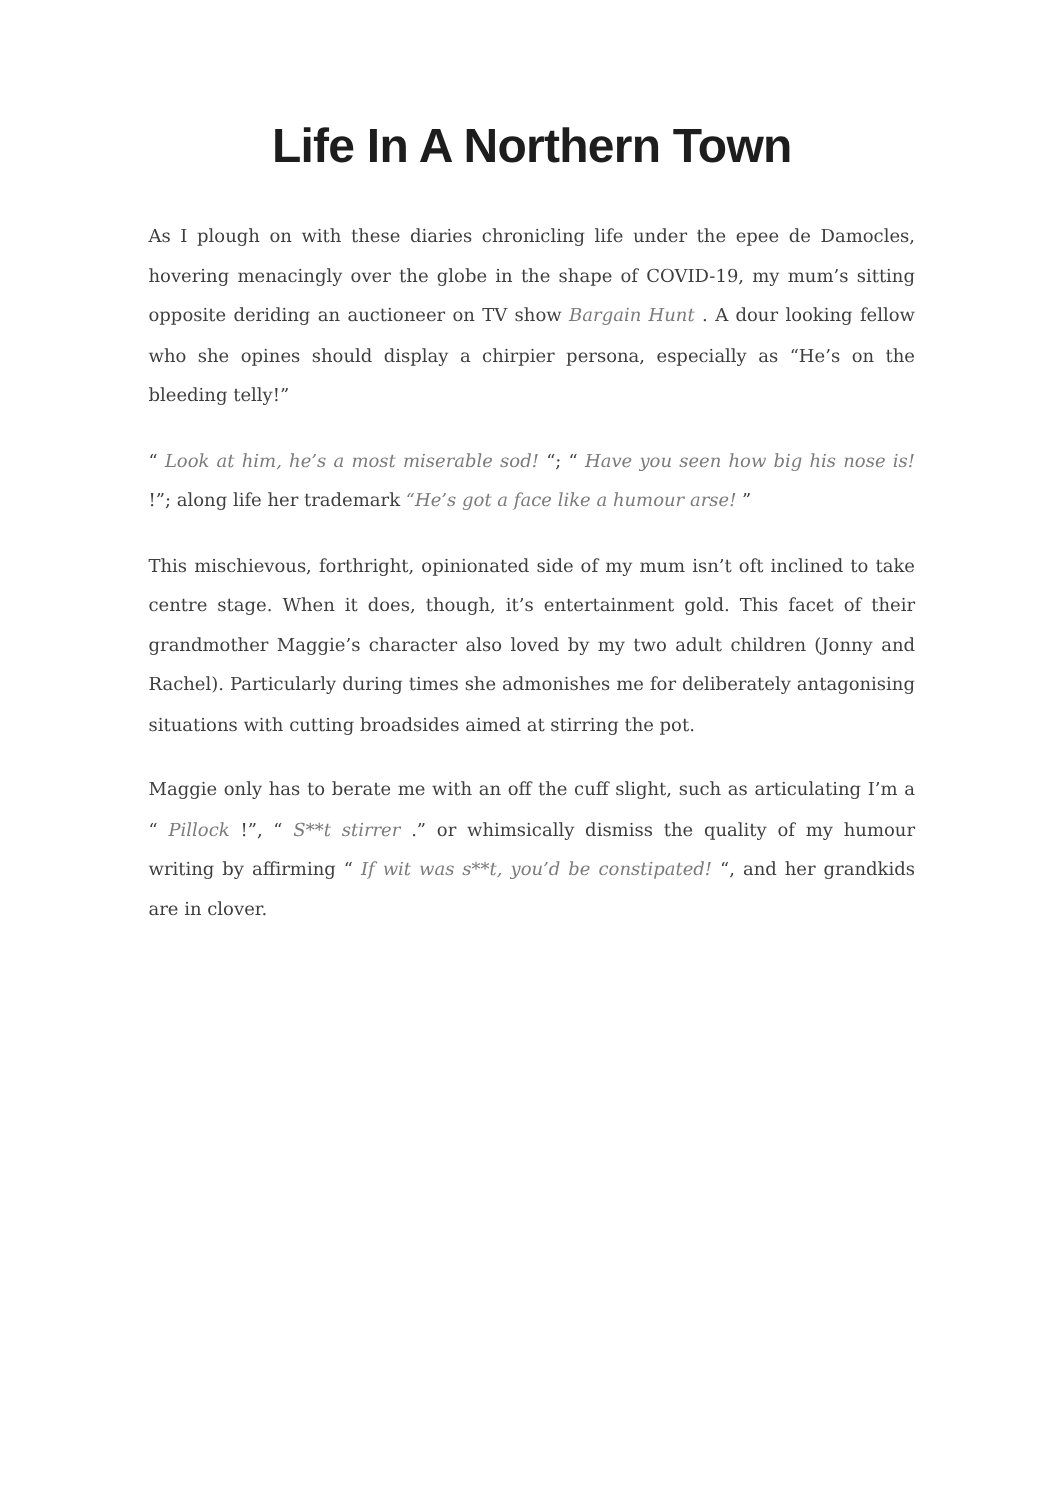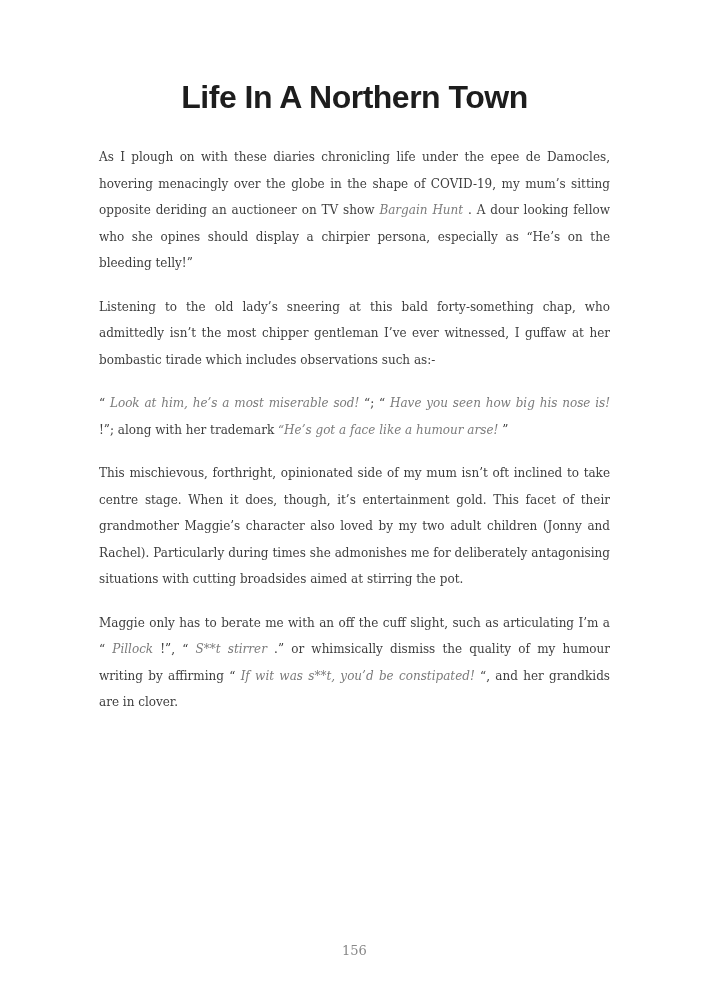--- a/index.html
+++ b/index.html
@@ -63,23 +63,19 @@
 </style>
 </head>
 <body>
 
 <main class="page">
 
   <h1 class="page-title">Life In A Northern Town</h1>
 
   <section class="body-text">
       <p><span class="seg-normal">As I plough on with these diaries chronicling life under the epee de Damocles, hovering menacingly over the globe in the shape of COVID-19, my mum’s sitting opposite deriding an auctioneer on TV show </span><span class="seg-italic">Bargain Hunt</span><span class="seg-normal"> . A dour looking fellow who she opines should display a chirpier persona, especially as “He’s on the bleeding telly!”</span></p>
-      <p><span class="seg-normal">Listening to the old lady’s sneering at this bald forty-something chap, who admittedly isn’t the most chipper gentleman I’ve ever witnessed, I guffaw at her bombastic tirade which includes observations such as:-</span></p>
-      <p><span class="seg-normal">“ </span><span class="seg-italic">Look at him, he’s a most miserable sod!</span><span class="seg-normal"> “; “ </span><span class="seg-italic">Have you seen how big his nose is!</span><span class="seg-normal"> !”; along with her trademark </span><span class="seg-italic">“He’s got a face like a humour arse!</span><span class="seg-normal"> ”</span></p>
+      <p><span class="seg-normal">“ </span><span class="seg-italic">Look at him, he’s a most miserable sod!</span><span class="seg-normal"> “; “ </span><span class="seg-italic">Have you seen how big his nose is!</span><span class="seg-normal"> !”; along life her trademark </span><span class="seg-italic">“He’s got a face like a humour arse!</span><span class="seg-normal"> ”</span></p>
       <p><span class="seg-normal">This mischievous, forthright, opinionated side of my mum isn’t oft inclined to take centre stage. When it does, though, it’s entertainment gold. This facet of their grandmother Maggie’s character also loved by my two adult children (Jonny and Rachel). Particularly during times she admonishes me for deliberately antagonising situations with cutting broadsides aimed at stirring the pot.</span></p>
       <p><span class="seg-normal">Maggie only has to berate me with an off the cuff slight, such as articulating I’m a “ </span><span class="seg-italic">Pillock</span><span class="seg-normal"> !”, “ </span><span class="seg-italic">S**t stirrer</span><span class="seg-normal"> .” or whimsically dismiss the quality of my humour writing by affirming “ </span><span class="seg-italic">If wit was s**t, you’d be constipated!</span><span class="seg-normal"> “, and her grandkids are in clover.</span></p>
     </section>
 
-  <footer class="page-footer">
-    <span class="page-number">156</span>
-  </footer>
 
 </main>
 
 </body></html>

